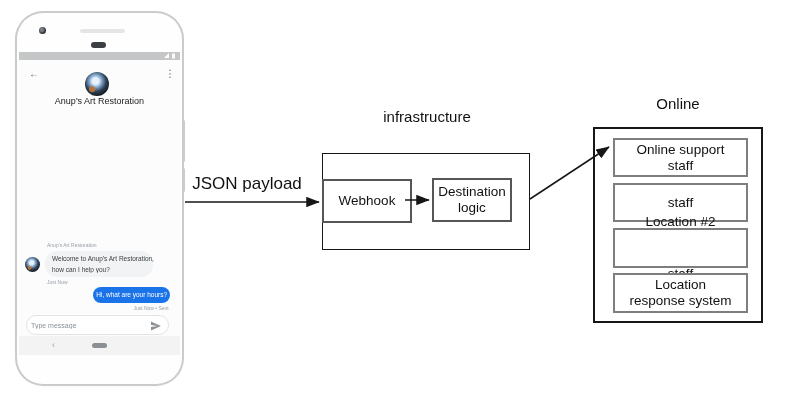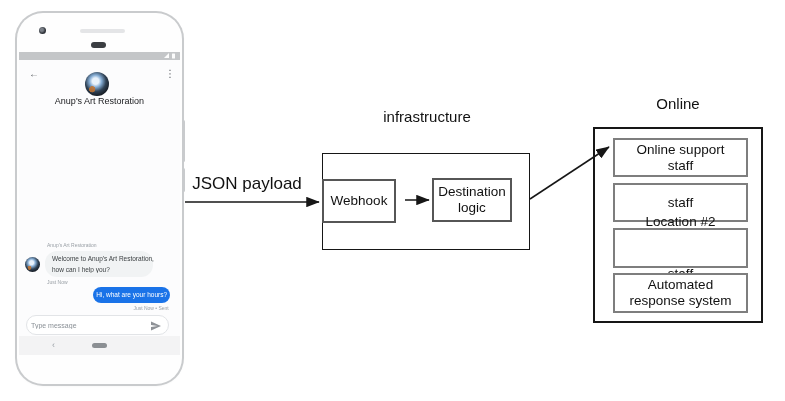--- a/index.html
+++ b/index.html
@@ -74,21 +74,21 @@
   #routing-title { left:337px; top:107px; width:180px; font-size:15px; line-height:19px; }
   #brand-title { left:628px; top:95px; width:100px; font-size:15px; }
 
   .obox { position:absolute; background:#fff; border:1.5px solid #161616; }
   #routing-box { left:322px; top:153px; width:208px; height:97px; }
   #brand-box { left:593px; top:117px; width:170px; height:196px; border-width:2px;margin-top:10px; }
 
   .ibox { position:absolute; background:#fff; border:2px solid #565656; color:#111;
     font-size:13.5px; line-height:16.5px; text-align:center;
     display:flex; flex-direction:column; justify-content:center; }
-  #webhook-box { left:322px; top:179px; width:74px; height:44px; }
+  #webhook-box { left:322px; top:179px; width:90px; height:44px; }
   #destination-box { left:432px; top:178px; width:80px; height:44px; }
 
   .brand-item { position:absolute; left:18px; width:135px; background:#fff;
     border:2px solid #7e7e7e; color:#111; font-size:13.5px; line-height:16px;
     text-align:center; display:flex; flex-direction:column; justify-content:center; }
 
   #arrows { position:absolute; left:0; top:0; width:785px; height:401px; pointer-events:none; }
 </style>
 </head>
 <body>
@@ -171,21 +171,21 @@
       <div>staff</div>
     </div>
     <div class="brand-item" style="top:54px;height:39px;">
       <div>staff</div>
     </div>
     <div class="brand-item" style="top:99px;height:40px;gap:36px;">
       <div>Location #2</div>
       <div>staff</div>
     </div>
     <div class="brand-item" style="top:144px;height:40px;">
-      <div>Automated</div>
+      <div>Location</div>
       <div>response system</div>
     </div>
   </div>
 
   <svg id="arrows" viewBox="0 0 785 401">
     <defs>
       <marker id="ah" markerWidth="9" markerHeight="7" refX="8.5" refY="3.5" orient="auto">
         <path d="M0,0 L9,3.5 L0,7 Z" fill="#161616"></path>
       </marker>
     </defs>

